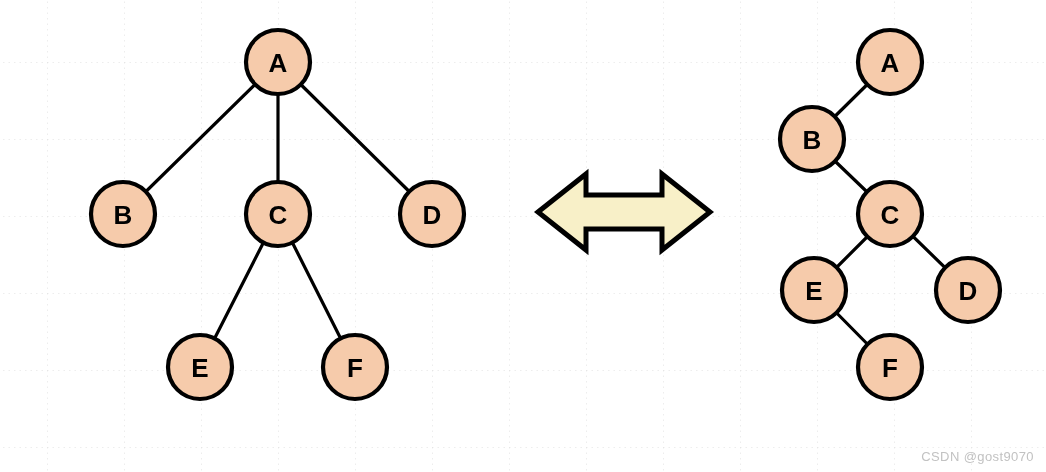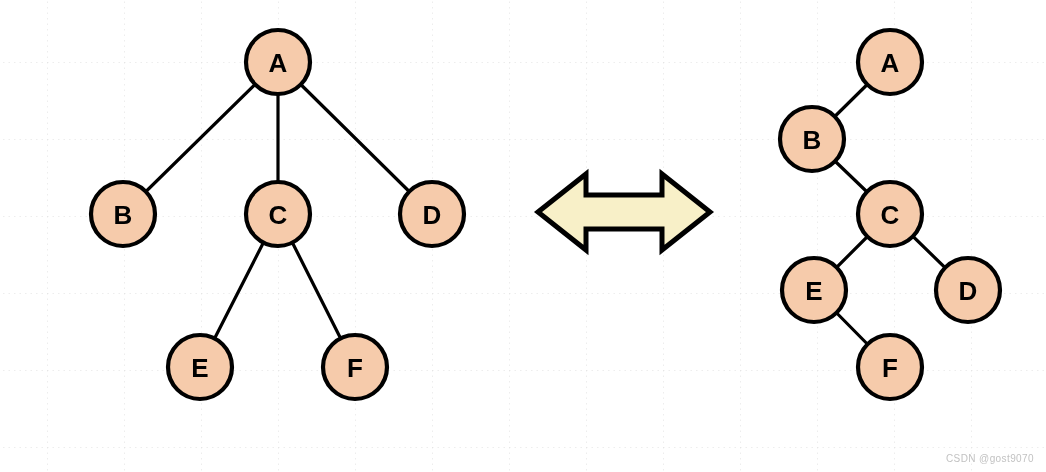--- a/index.html
+++ b/index.html
@@ -57,21 +57,21 @@
     fill: #f8f0c8;
     stroke: #000000;
     stroke-width: 5;
     stroke-linejoin: miter;
   }
   #watermark {
     position: absolute;
     right: 12px;
     bottom: 8px;
     font-family: "Liberation Sans", sans-serif;
-    font-size: 10px;
+    font-size: 13px;
     color: #c2c2c2;
     letter-spacing: 0.4px;
     user-select: none;
   }
 </style>
 </head>
 <body>
 
 <div id="canvas">
 

